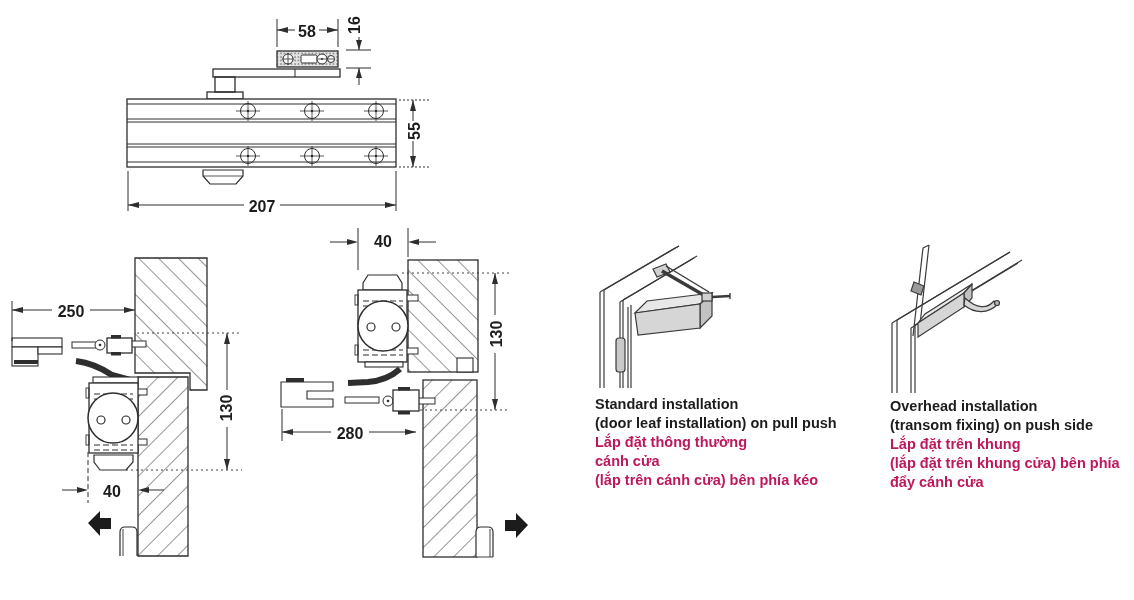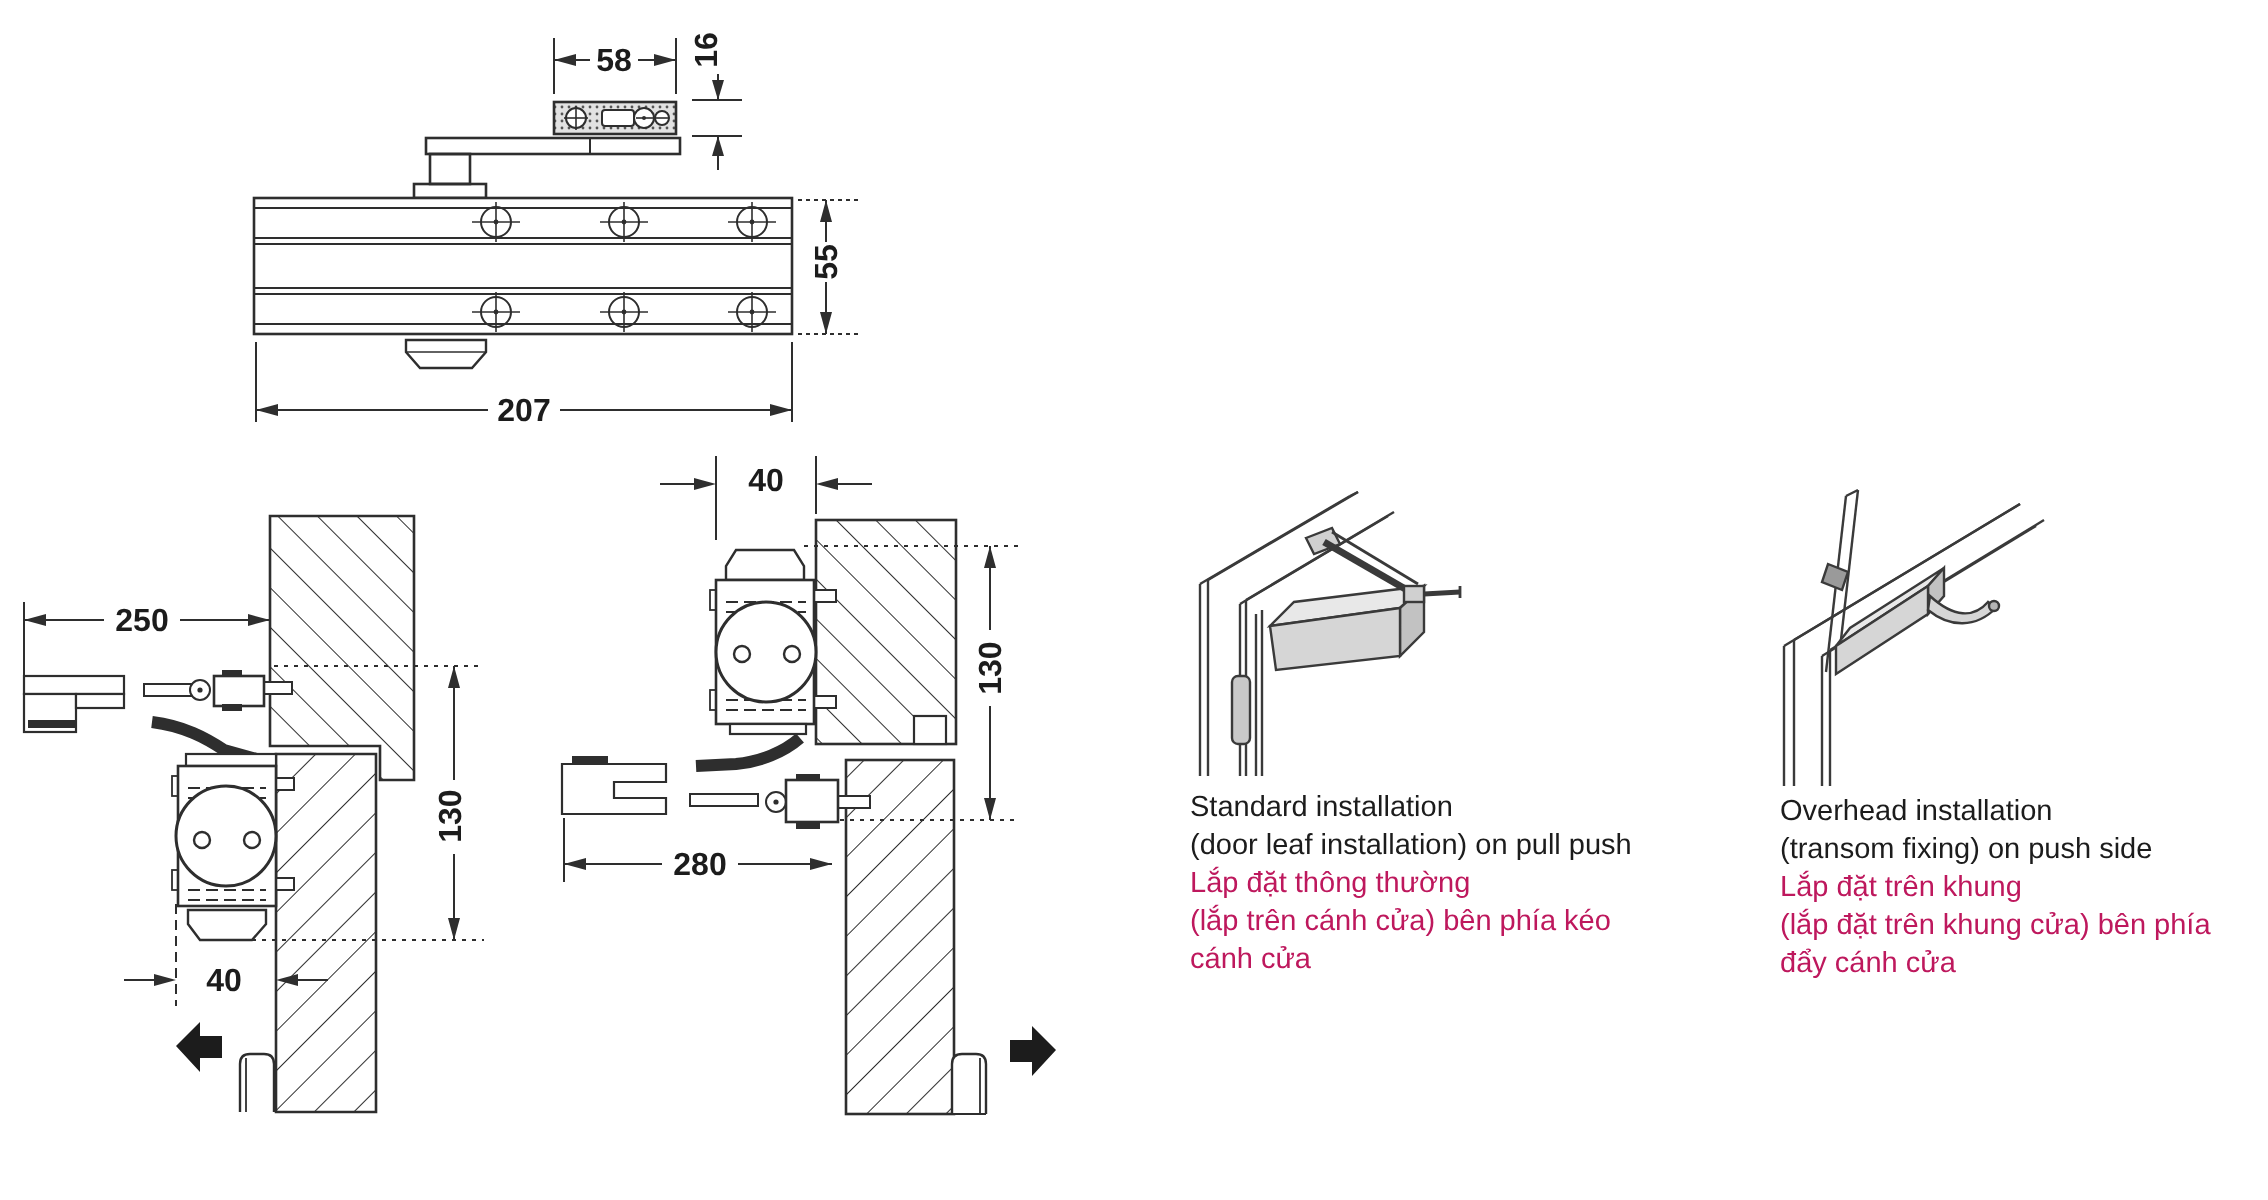--- a/index.html
+++ b/index.html
@@ -1,20 +1,20 @@
 <!DOCTYPE html>
 <html><head>
 <meta charset="utf-8">
 <style>
   html,body{margin:0;padding:0;background:#fff;}
   #page{position:relative;width:1134px;height:600px;background:#fff;overflow:hidden;
         font-family:"Liberation Sans",sans-serif;}
   #drawing{position:absolute;left:0;top:0;}
   .dim-text{font-family:"Liberation Sans",sans-serif;font-weight:700;font-size:16px;fill:#1c1c1c;}
-  .caption{position:absolute;width:258px;font-size:14.5px;line-height:19px;color:#1c1c1c;}
+  .caption{position:absolute;width:258px;font-size:14.5px;line-height:19px;color:#1c1c1c;font-weight:bold;}
   .caption .vi{color:#be185d;}
   #caption-1{left:595px;top:395px;}
   #caption-2{left:890px;top:397px;}
 </style>
 </head>
 <body>
 
 <div id="page">
 
 <svg id="drawing" width="1134" height="600" viewBox="0 0 1134 600">
@@ -366,22 +366,22 @@
       <path d="M85,58 C97,69 107,69 114,61 L118,64 C108,74 95,74 84,65 Z" fill="#d6d6d6"></path>
       <circle cx="117" cy="63" r="2.5" fill="#b5b5b5"></circle>
     </g>
   </g>
 </svg>
 
 <div class="caption" id="caption-1">
   <div>Standard installation</div>
   <div>(door leaf installation) on pull push</div>
   <div class="vi">Lắp đặt thông thường</div>
+  <div class="vi">cánh cửa</div>
   <div class="vi">(lắp trên cánh cửa) bên phía kéo</div>
-  <div class="vi">cánh cửa</div>
 </div>
 
 <div class="caption" id="caption-2">
   <div>Overhead installation</div>
   <div>(transom fixing) on push side</div>
   <div class="vi">Lắp đặt trên khung</div>
   <div class="vi">(lắp đặt trên khung cửa) bên phía</div>
   <div class="vi">đẩy cánh cửa</div>
 </div>
 

